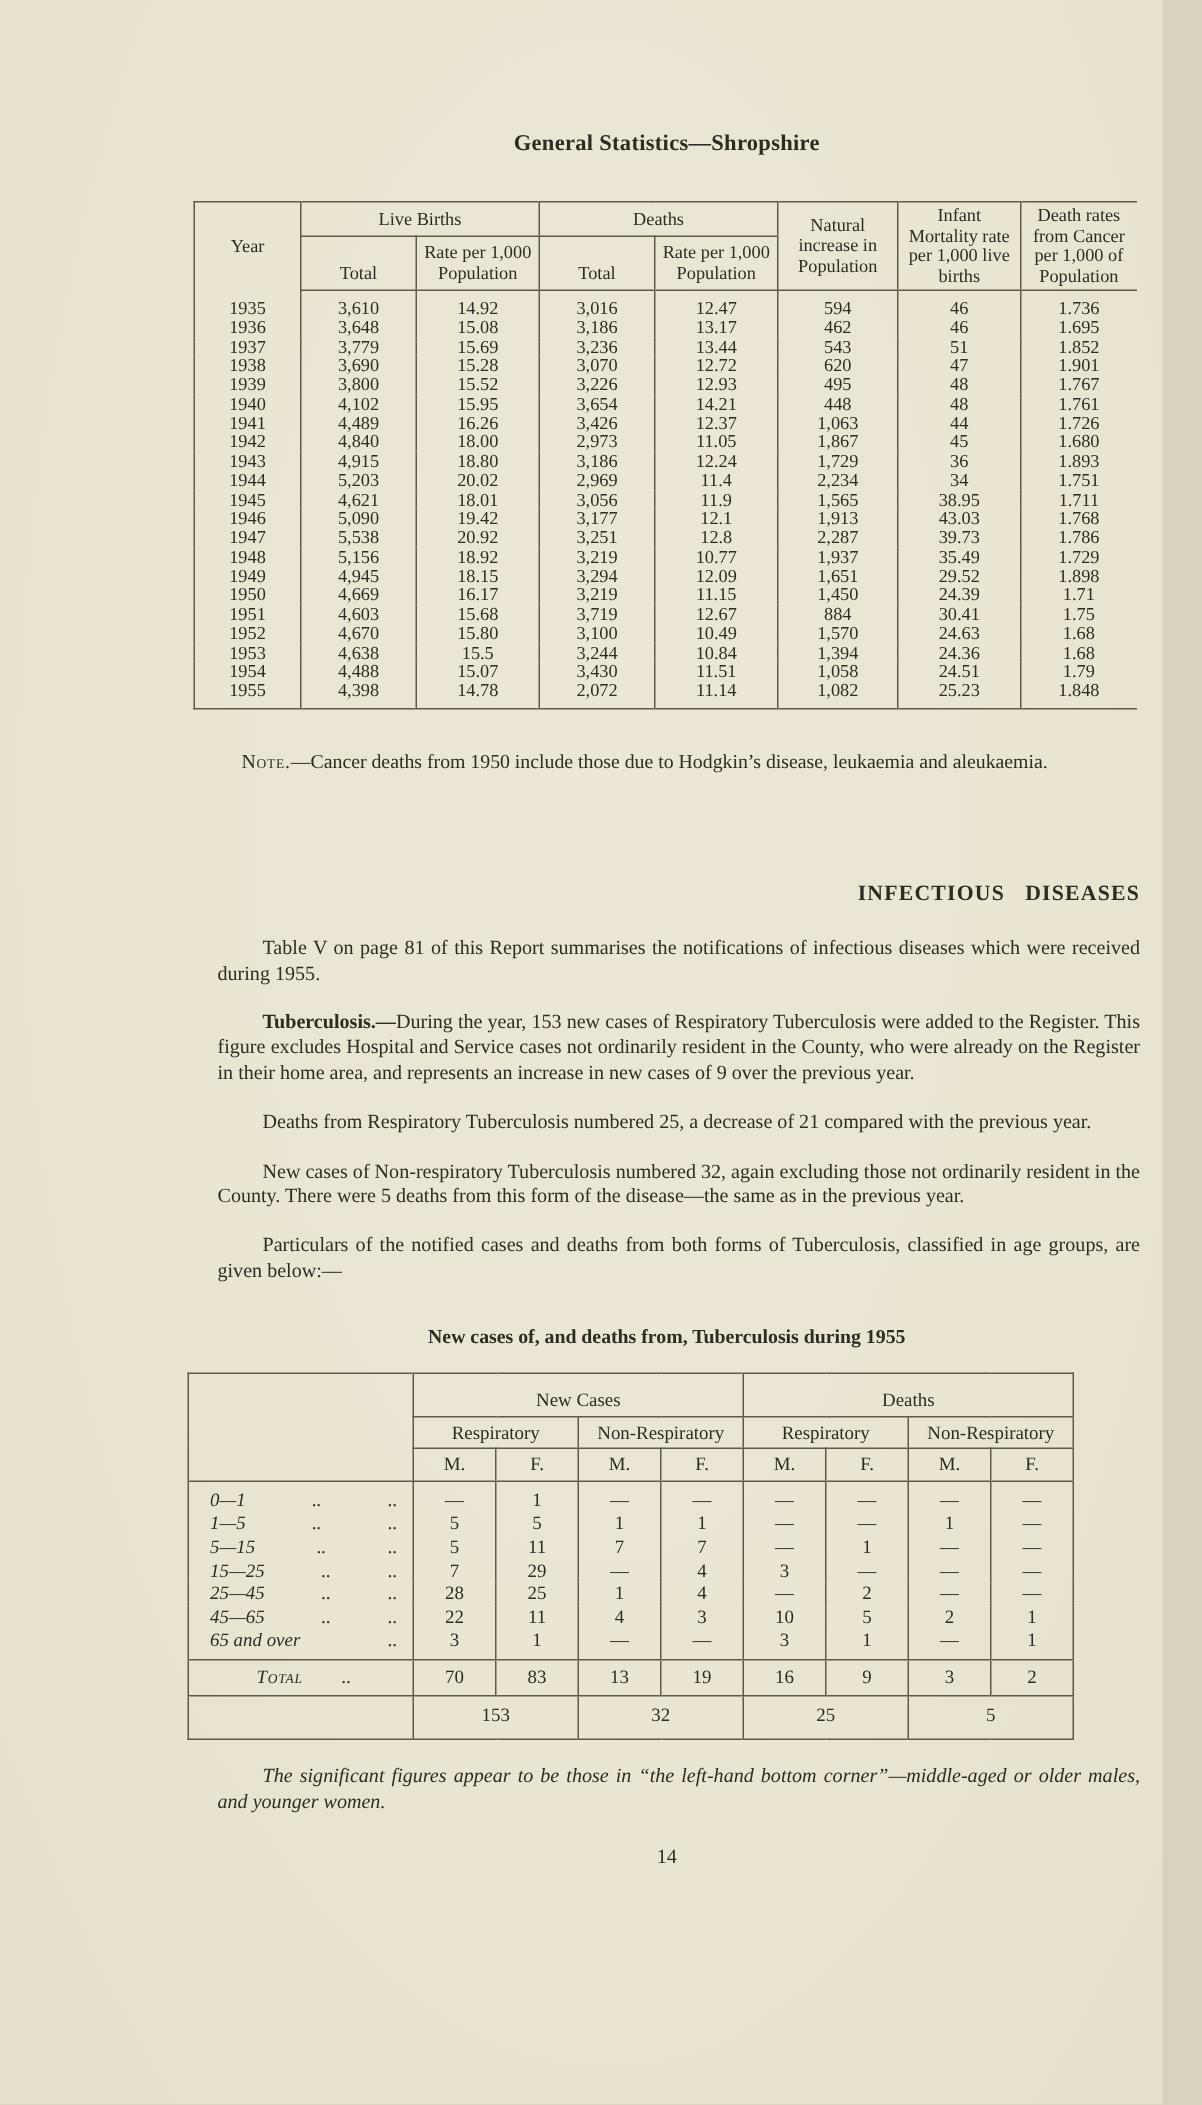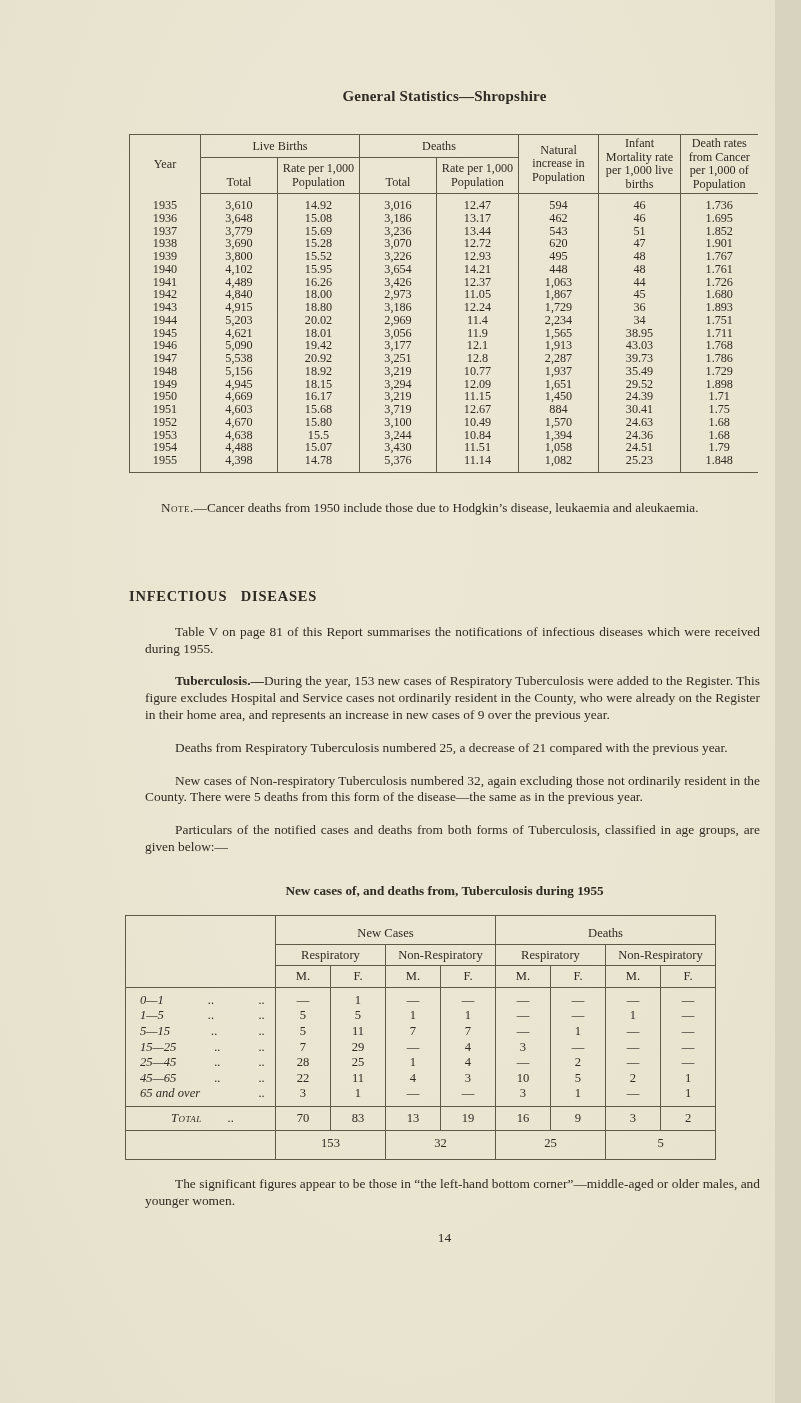--- a/index.html
+++ b/index.html
@@ -51,21 +51,21 @@
   table.vital tbody td:first-child{border-left:none;}
   table.vital tbody tr:first-child td{padding-top:5px;}
   table.vital tbody tr:last-child td{padding-bottom:5px;}
 
   .note{
     margin:27px 0 0 32px;font-size:13.2px;
   }
   .sc{font-variant:small-caps;letter-spacing:.5px;}
 
   .section-heading{
-    margin:72px 0 0 0;text-align:left;
+    margin:72px 0 0 0;text-align:right;
     font-weight:bold;font-size:14.5px;letter-spacing:.8px;word-spacing:9px;
   }
 
   .body-text{
     margin:16px 0 0 16px;width:615px;
     font-size:13.4px;line-height:16.8px;
     text-align:justify;text-indent:30px;
   }
   .body-text.first{margin-top:19px;}
   .lead{font-weight:bold;}
@@ -95,21 +95,21 @@
   table.tb td.lbl .row-flex{display:flex;justify-content:space-between;align-items:baseline;font-style:italic;}
   table.tb tbody tr.age-first td{padding-top:5px;}
   table.tb tbody tr.age-last td{padding-bottom:4px;}
   table.tb tr.total-row td{
     border-top:1px solid var(--line);border-bottom:1px solid var(--line);
     padding-top:4px;padding-bottom:4px;
   }
   table.tb tr.total-row td.lbl .row-flex{justify-content:center;gap:26px;}
   table.tb tr.summary-row td{padding-top:5px;padding-bottom:7px;}
 
-  .closing{}
+  .closing{font-style:italic;}
   .page-number{
     margin-top:20px;text-align:center;font-size:13.5px;
   }
 </style>
 </head>
 <body>
 
 <div class="page">
   <div class="content">
 
@@ -340,21 +340,21 @@
             <td>3,430</td>
             <td>11.51</td>
             <td>1,058</td>
             <td>24.51</td>
             <td>1.79</td>
           </tr>
           <tr>
             <td>1955</td>
             <td>4,398</td>
             <td>14.78</td>
-            <td>5,376</td>
+            <td>2,072</td>
             <td>11.14</td>
             <td>1,082</td>
             <td>25.23</td>
             <td>1.848</td>
           </tr>
         </tbody>
     </table>
 
     <p class="note"><span class="sc">Note.</span><span>—Cancer deaths from 1950 include those due to Hodgkin’s disease, leukaemia and aleukaemia.</span></p>
 

